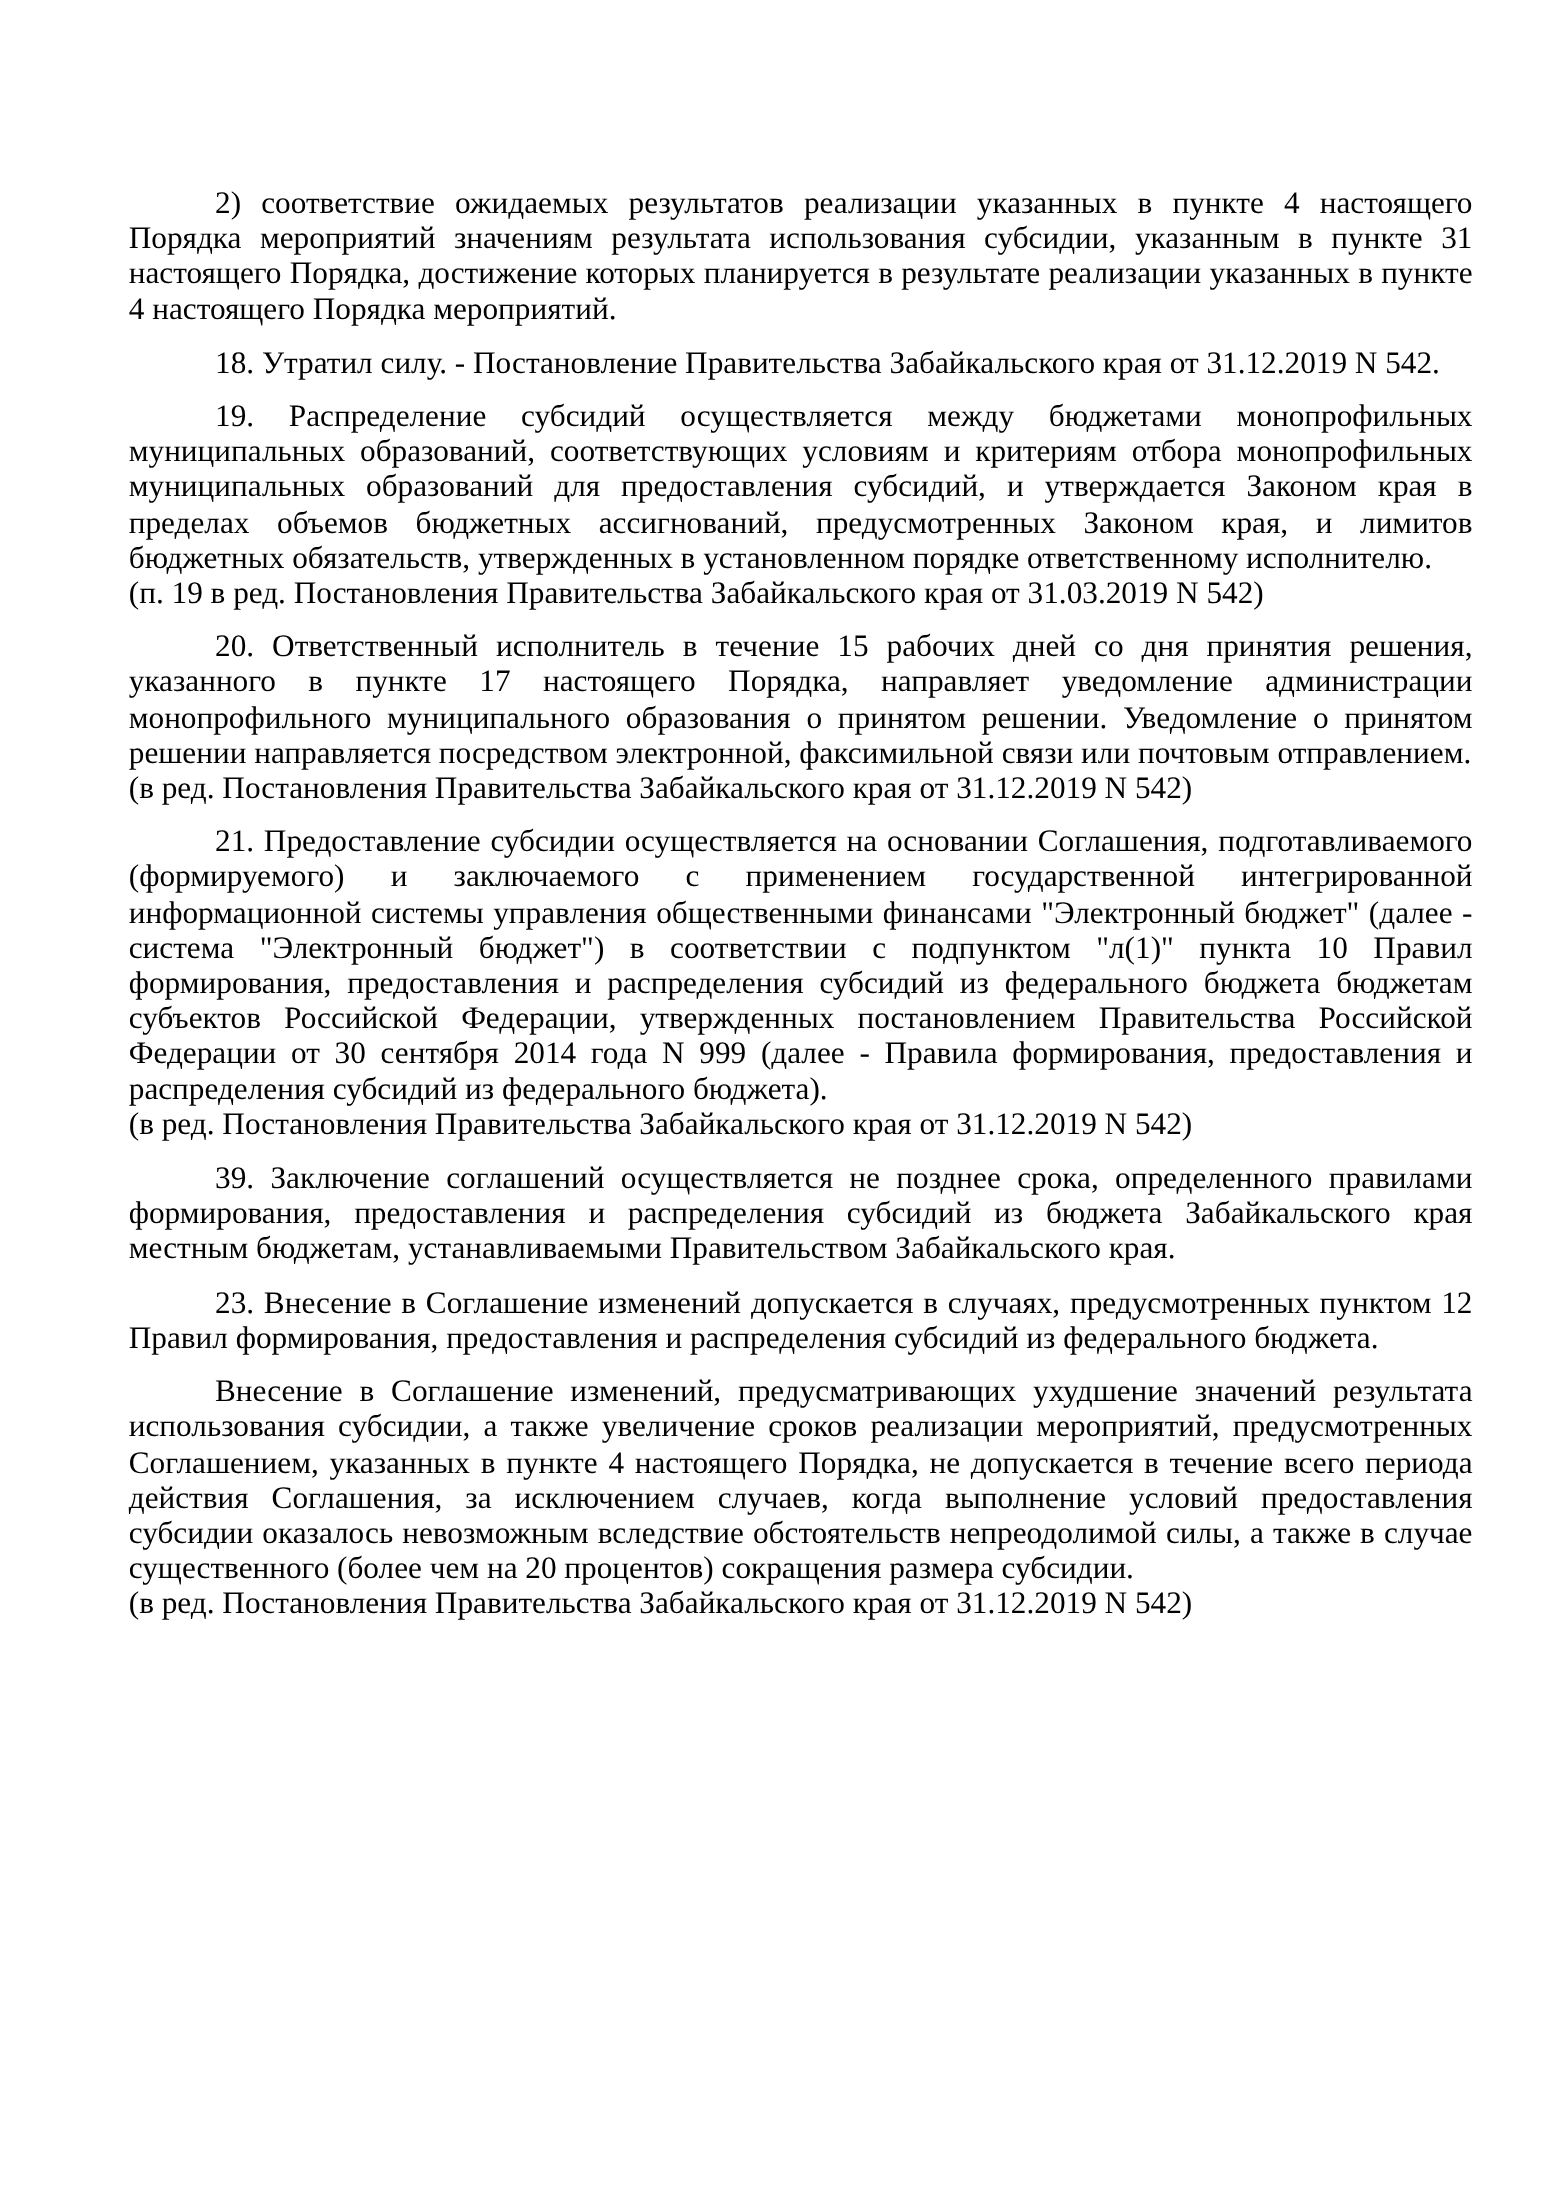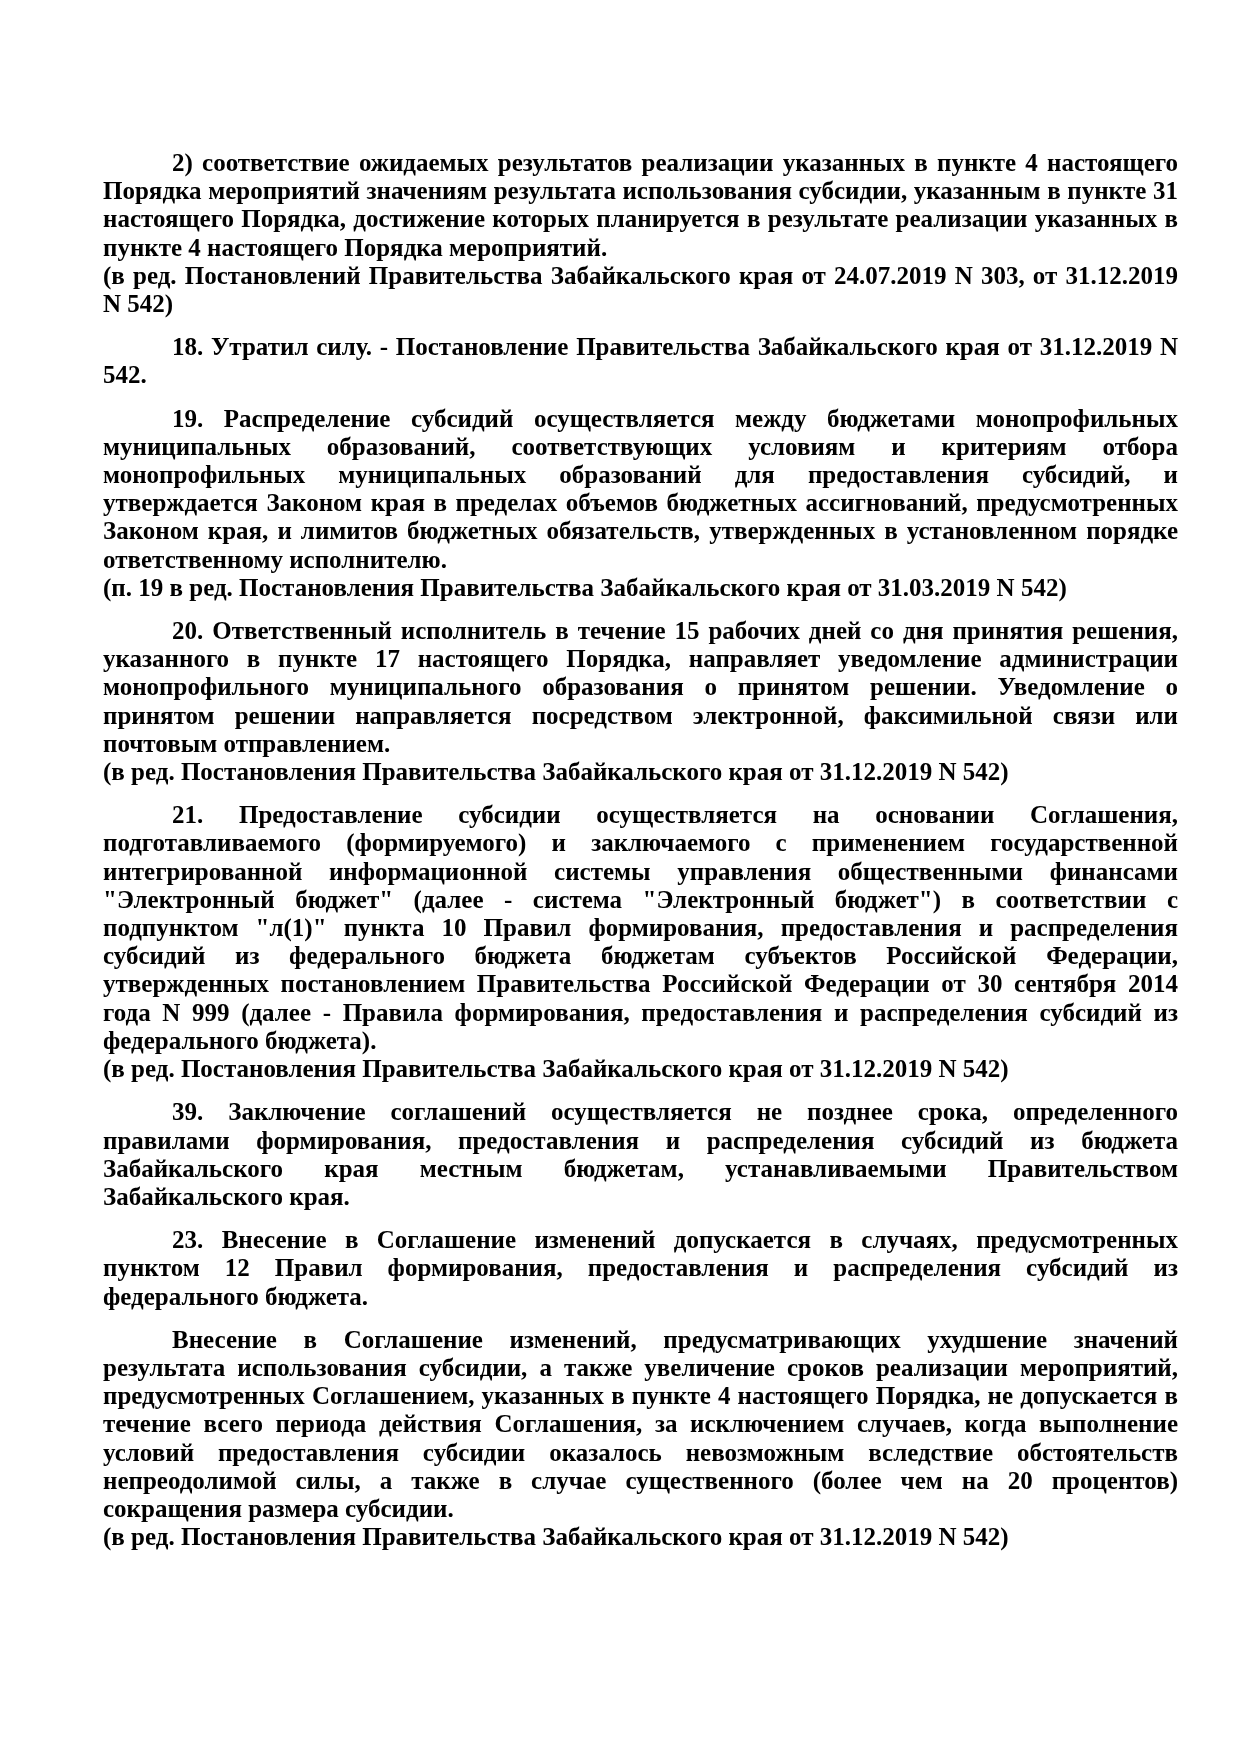--- a/index.html
+++ b/index.html
@@ -12,21 +12,20 @@
     width: 1241px;
     height: 1754px;
     background: #ffffff;
     overflow: hidden;
   }
   .textblock {
     position: absolute;
     left: 103px;
     top: 149px;
     width: 1075px;
-    font-weight: bold;
   }
   .textblock p {
     margin: 0;
     padding: 0;
     color: #000000;
     font-family: "Liberation Serif", "DejaVu Serif", serif;
     font-size: 25px;
     line-height: 28.2px;
     text-align: justify;
     word-spacing: normal;
@@ -48,21 +47,20 @@
   .textblock p.cont-para {
     text-align-last: justify;
   }
 </style>
 </head>
 <body>
 
 <div class="page">
   <div class="textblock">
     <p class="body-para">2) соответствие ожидаемых результатов реализации указанных в пункте 4 настоящего Порядка мероприятий значениям результата использования субсидии, указанным в пункте 31 настоящего Порядка, достижение которых планируется в результате реализации указанных в пункте 4 настоящего Порядка мероприятий.</p>
-    <p class="amend-para">(в ред. Постановлений Правительства Забайкальского края от 24.07.2019 N 303, от 31.12.2019 N 542)</p>
     <p class="body-para">18. Утратил силу. - Постановление Правительства Забайкальского края от 31.12.2019 N 542.</p>
     <p class="body-para">19. Распределение субсидий осуществляется между бюджетами монопрофильных муниципальных образований, соответствующих условиям и критериям отбора монопрофильных муниципальных образований для предоставления субсидий, и утверждается Законом края в пределах объемов бюджетных ассигнований, предусмотренных Законом края, и лимитов бюджетных обязательств, утвержденных в установленном порядке ответственному исполнителю.</p>
     <p class="amend-para">(п. 19 в ред. Постановления Правительства Забайкальского края от 31.03.2019 N 542)</p>
     <p class="body-para">20. Ответственный исполнитель в течение 15 рабочих дней со дня принятия решения, указанного в пункте 17 настоящего Порядка, направляет уведомление администрации монопрофильного муниципального образования о принятом решении. Уведомление о принятом решении направляется посредством электронной, факсимильной связи или почтовым отправлением.</p>
     <p class="amend-para">(в ред. Постановления Правительства Забайкальского края от 31.12.2019 N 542)</p>
     <p class="body-para">21. Предоставление субсидии осуществляется на основании Соглашения, подготавливаемого (формируемого) и заключаемого с применением государственной интегрированной информационной системы управления общественными финансами "Электронный бюджет" (далее - система "Электронный бюджет") в соответствии с подпунктом "л(1)" пункта 10 Правил формирования, предоставления и распределения субсидий из федерального бюджета бюджетам субъектов Российской Федерации, утвержденных постановлением Правительства Российской Федерации от 30 сентября 2014 года N 999 (далее - Правила формирования, предоставления и распределения субсидий из федерального бюджета).</p>
     <p class="amend-para">(в ред. Постановления Правительства Забайкальского края от 31.12.2019 N 542)</p>
     <p class="body-para">39. Заключение соглашений осуществляется не позднее срока, определенного правилами формирования, предоставления и распределения субсидий из бюджета Забайкальского края местным бюджетам, устанавливаемыми Правительством Забайкальского края.</p>
     <p class="body-para">23. Внесение в Соглашение изменений допускается в случаях, предусмотренных пунктом 12 Правил формирования, предоставления и распределения субсидий из федерального бюджета.</p>
     <p class="body-para">Внесение в Соглашение изменений, предусматривающих ухудшение значений результата использования субсидии, а также увеличение сроков реализации мероприятий, предусмотренных Соглашением, указанных в пункте 4 настоящего Порядка, не допускается в течение всего периода действия Соглашения, за исключением случаев, когда выполнение условий предоставления субсидии оказалось невозможным вследствие обстоятельств непреодолимой силы, а также в случае существенного (более чем на 20 процентов) сокращения размера субсидии.</p>

